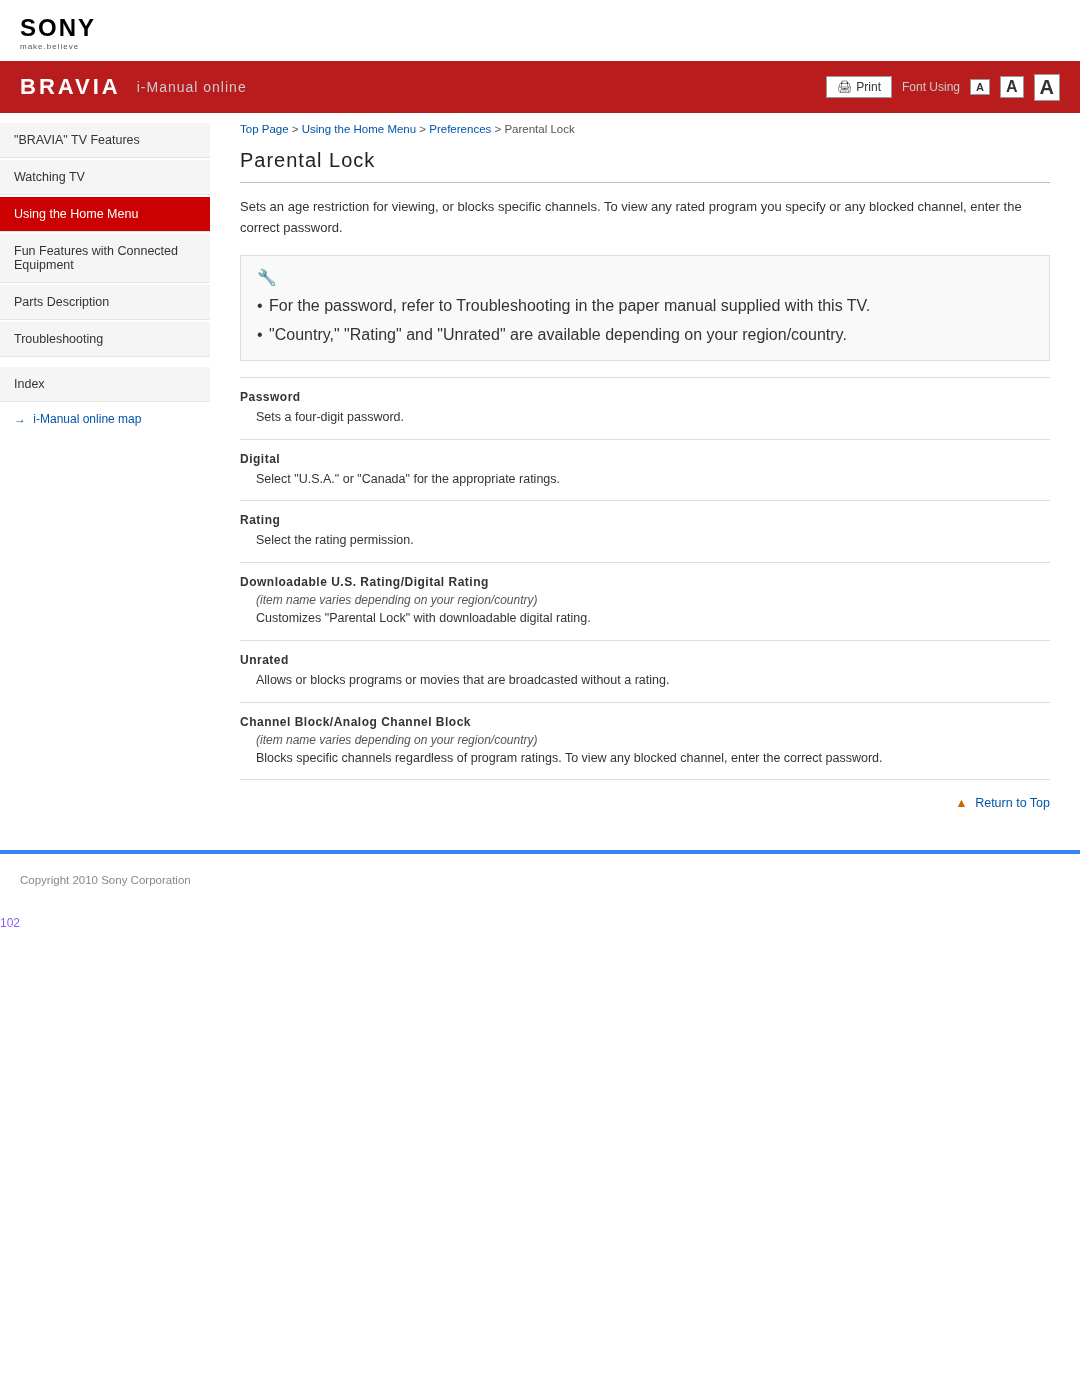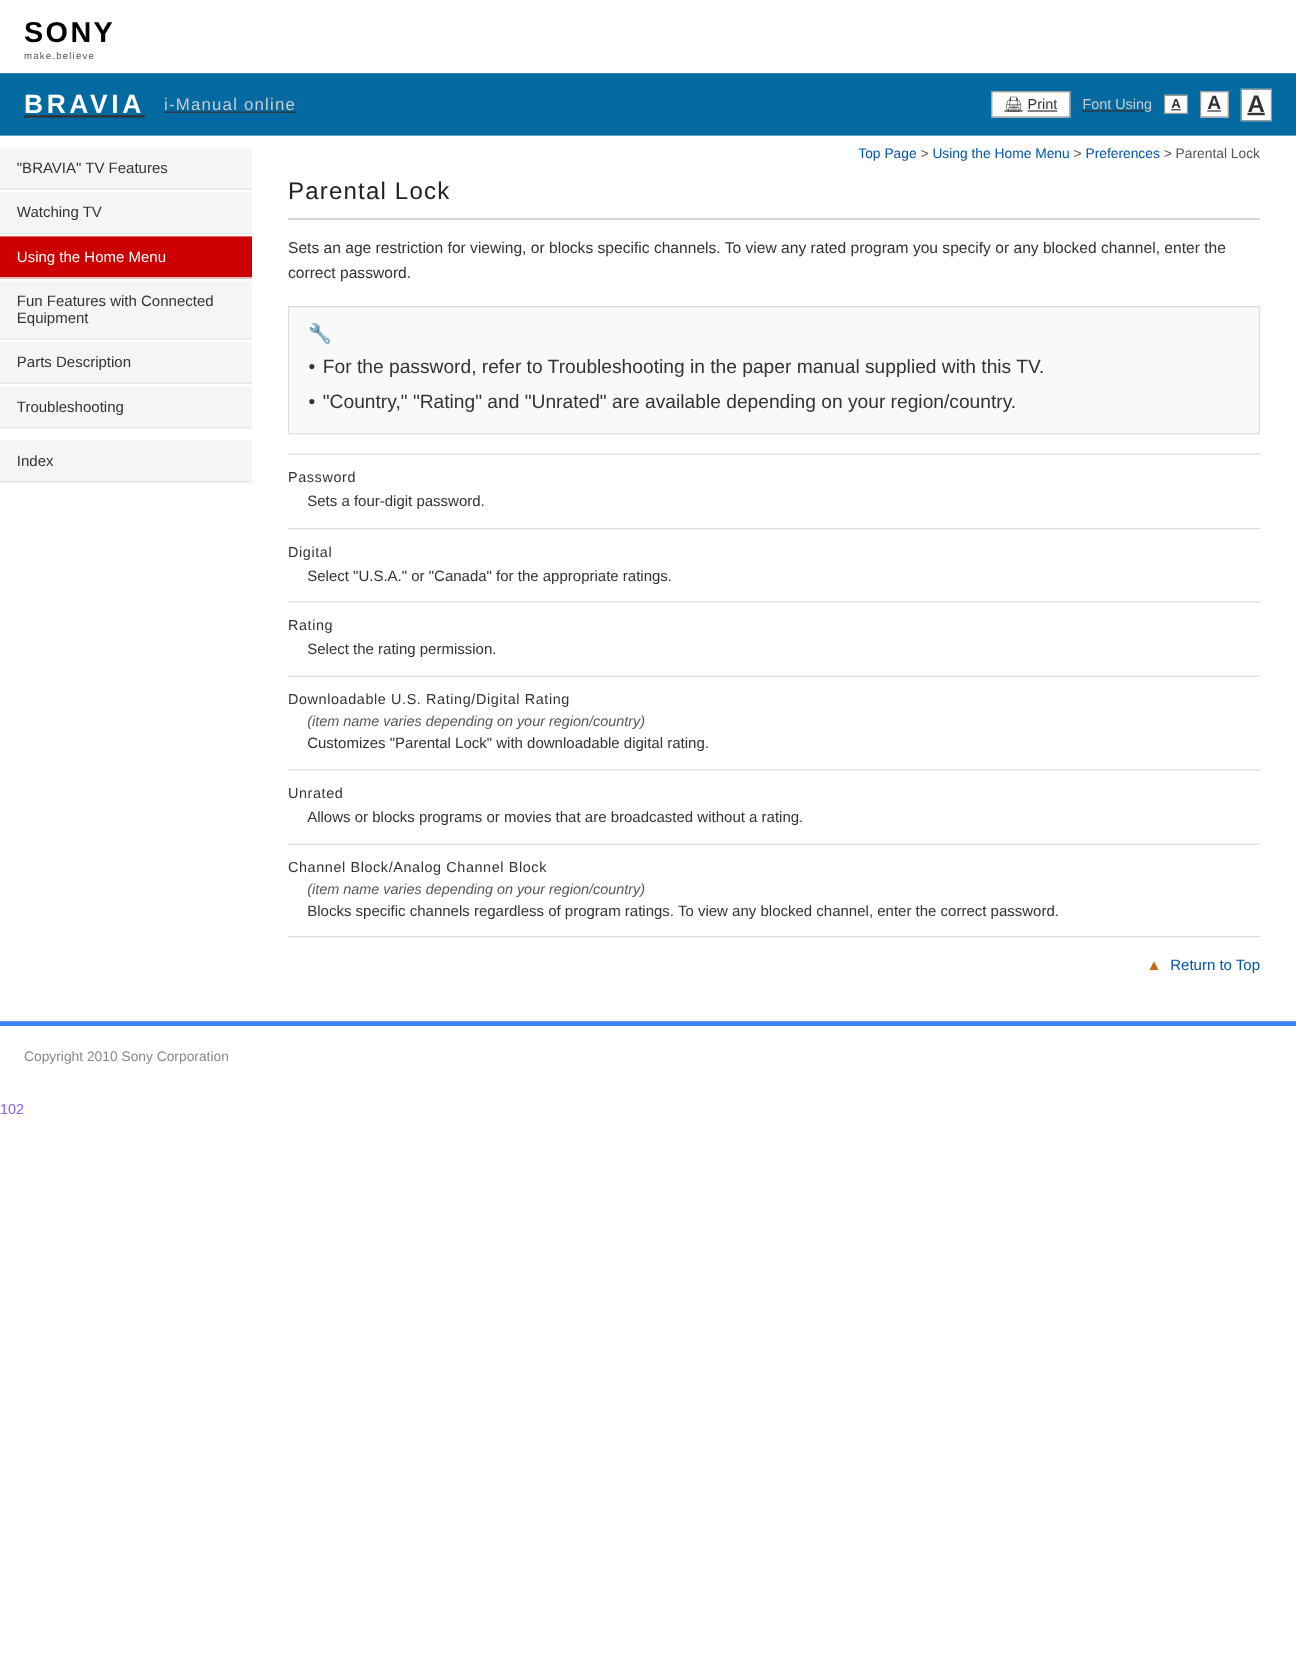--- a/index.html
+++ b/index.html
@@ -7,27 +7,26 @@
       font-family: Arial, Helvetica, sans-serif;
       font-size: 13px;
       background: #fff;
       color: #333;
       width: 1080px;
       min-height: 1397px;
     }
 
     
     .top-bar {
-      background: #0369a1;
+      background: #b91c1c;
       height: 52px;
       display: flex;
       align-items: center;
       justify-content: space-between;
       padding: 0 20px;
-      text-decoration: underline;
     }
     .bravia-logo {
       display: flex;
       align-items: center;
       gap: 16px;
     }
     .bravia-text {
       font-size: 22px;
       font-weight: bold;
       color: #fff;
@@ -131,21 +130,21 @@
     .content {
       flex: 1;
       padding: 0 30px 20px 30px;
     }
 
     
     .breadcrumb {
       font-size: 11.5px;
       color: #0055aa;
       padding: 10px 0 14px 0;
-      text-align: right;
+      text-align: left;
     }
     .breadcrumb span {
       color: #555;
     }
     .breadcrumb a {
       color: #0055aa;
       text-decoration: none;
       cursor: pointer;
     }
 
@@ -193,21 +192,21 @@
       left: 0;
     }
 
     
     .feature-section {
       border-top: 1px solid #ddd;
       padding: 12px 0;
     }
     .feature-title {
       font-size: 12px;
-      font-weight: normal;
+      font-weight: bold;
       color: #333;
       letter-spacing: 0.5px;
       margin-bottom: 4px;
     }
     .feature-desc {
       font-size: 12.5px;
       color: #333;
       padding-left: 16px;
       line-height: 1.5;
     }
@@ -285,20 +284,24 @@
 <div class="main-container">
 
   <div class="sidebar">
     <div class="sidebar-item">"BRAVIA" TV Features</div>
     <div class="sidebar-item">Watching TV</div>
     <div class="sidebar-item active">Using the Home Menu</div>
     <div class="sidebar-item">Fun Features with Connected Equipment</div>
     <div class="sidebar-item">Parts Description</div>
     <div class="sidebar-item">Troubleshooting</div>
     <div class="sidebar-item index-item">Index</div>
+    <a class="sidebar-link">
+      <span class="sidebar-arrow">→</span>
+      <span>i-Manual online map</span>
+    </a>
   </div>
 
   <div class="content">
 
     <div class="breadcrumb">
       <a>Top Page</a>
       <span> &gt; </span>
       <a>Using the Home Menu</a>
       <span> &gt; </span>
       <a>Preferences</a>

